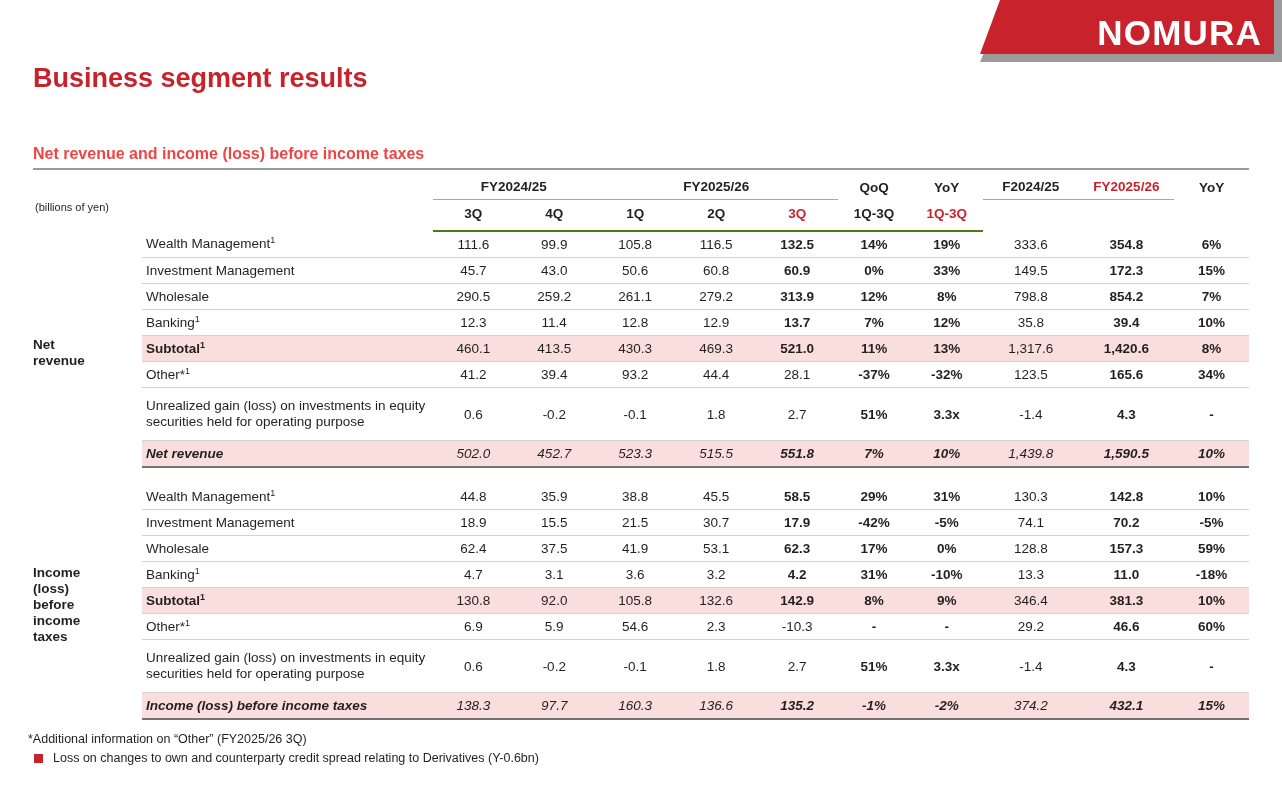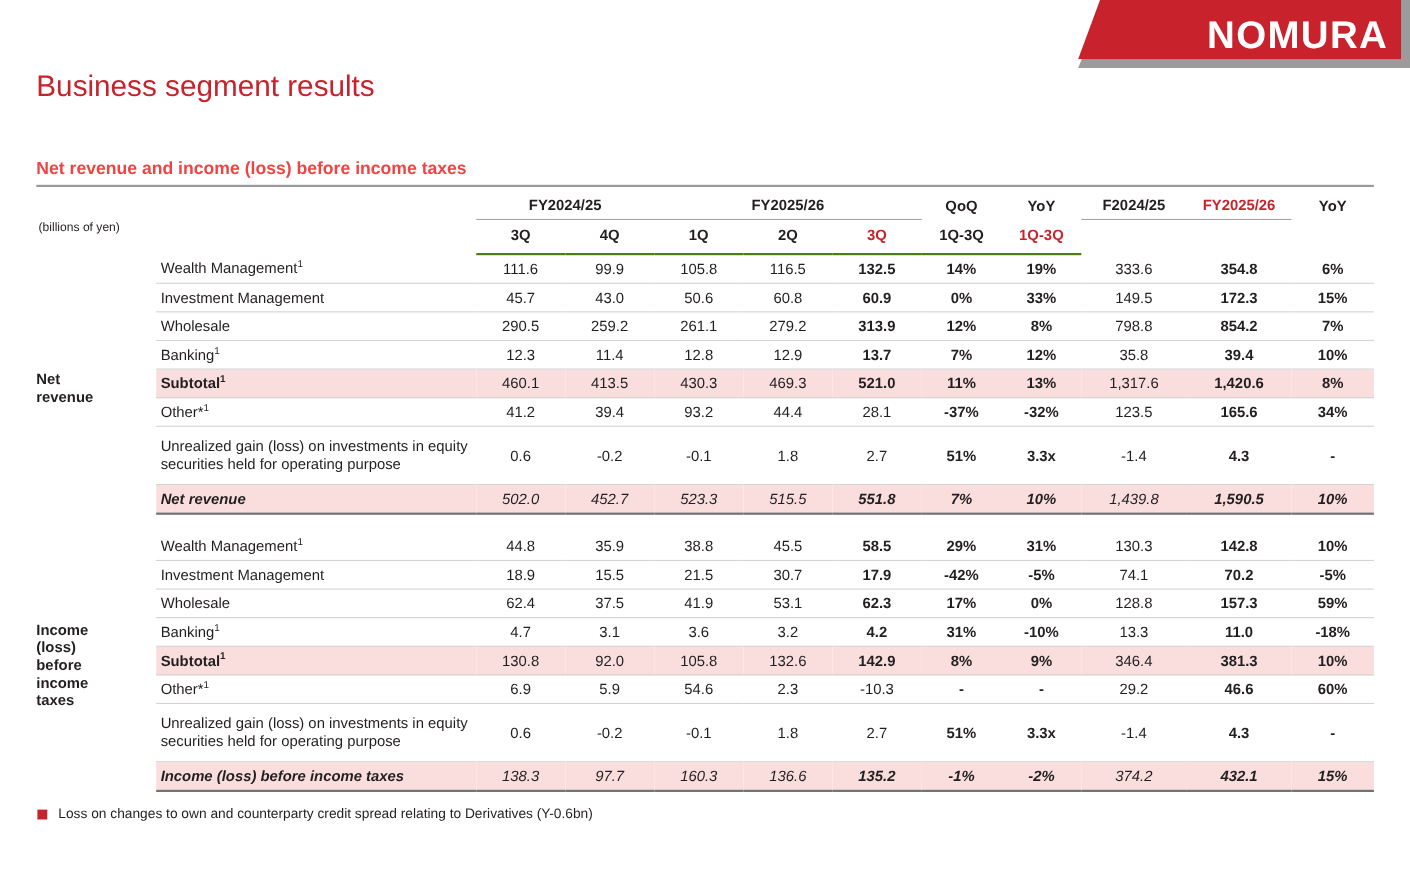--- a/index.html
+++ b/index.html
@@ -26,21 +26,21 @@
   }
   #banner .logo{
     position:absolute;top:13px;right:20px;
     color:#ffffff;font-size:35px;font-weight:bold;letter-spacing:1.2px;
     font-family:"Liberation Sans", sans-serif;
   }
 
   
   #page-title{
     position:absolute;left:33px;top:63px;
-    font-size:27px;font-weight:normal;color:#c8232c;
+    font-size:27px;font-weight:bold;color:#c8232c;
   }
   #subtitle{
     position:absolute;left:33px;top:145px;
     font-size:16px;font-weight:bold;color:#ef4444;
   }
   #subtitle-rule{
     position:absolute;left:33px;top:168px;width:1216px;height:2px;background:#9a9a9a;
   }
 
   
@@ -387,17 +387,18 @@
         <td class="num b pink">-1%</td>
         <td class="num b pink">-2%</td>
         <td class="num pink">374.2</td>
         <td class="num b pink">432.1</td>
         <td class="num b pink">15%</td>
       </tr>
     </tbody>
 </table>
 
 <div id="footnotes">
+  <div class="fn-title">*Additional information on “Other” (FY2025/26 3Q)</div>
   <div class="bullet-row">
     <span class="sq"></span>
     <span>Loss on changes to own and counterparty credit spread relating to Derivatives (Y-0.6bn)</span>
   </div>
 </div>
 
 </body></html>

